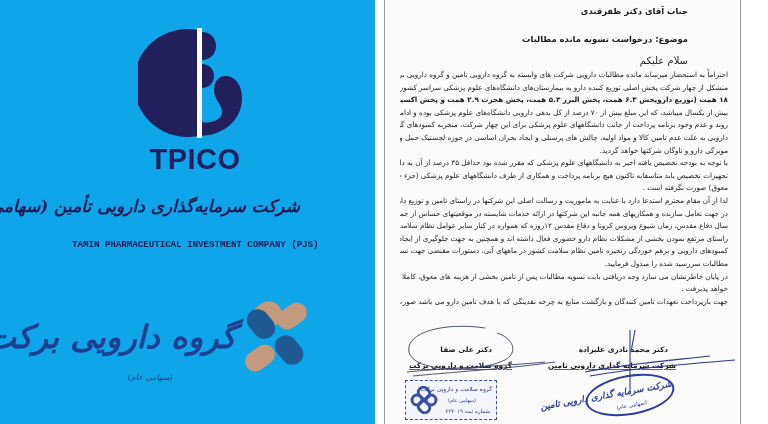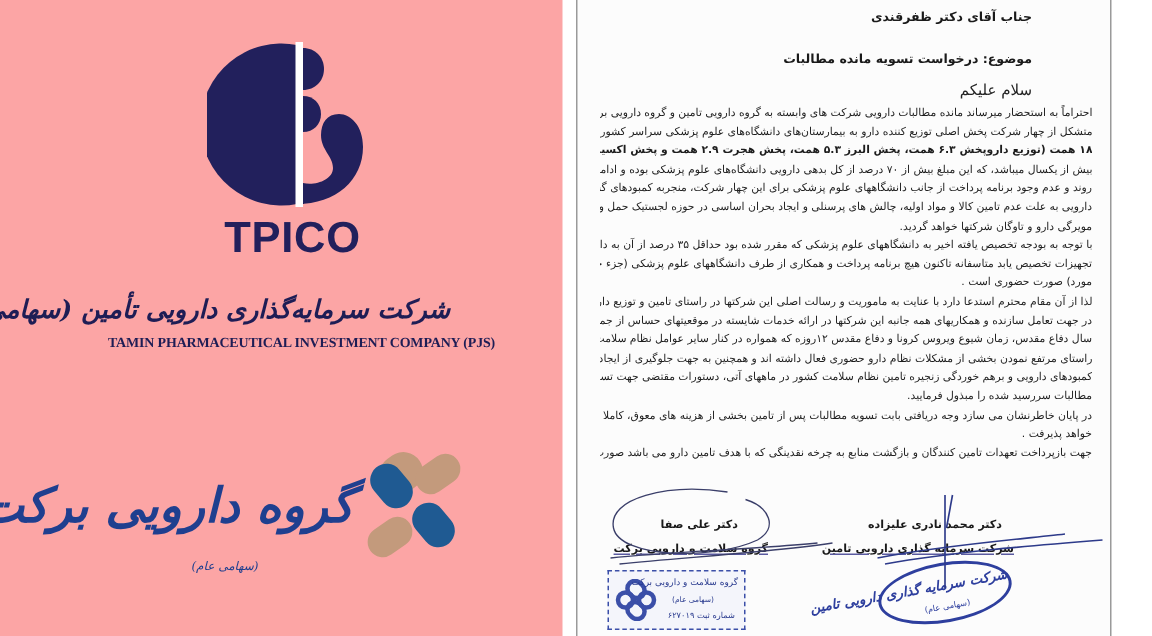--- a/index.html
+++ b/index.html
@@ -1,35 +1,35 @@
 <!DOCTYPE html>
 <html><head>
 <meta charset="utf-8">
 <style>
   * { box-sizing: border-box; margin: 0; padding: 0; }
   html, body { width: 768px; height: 424px; background: #ffffff; overflow: hidden; }
   body { position: relative; font-family: "DejaVu Sans", sans-serif; }
 
   
-  .left-panel { position: absolute; left: 0; top: 0; width: 375px; height: 424px; background: #fca5a5; }
+  .left-panel { position: absolute; left: 0; top: 0; width: 375px; height: 424px; background: #0ea5e9; }
 
   .tpico-mark { position: absolute; left: 138px; top: 28px; width: 112px; height: 110px; }
   .tpico-word {
     position: absolute; left: 140px; top: 143px; width: 110px; text-align: center;
     font-family: "Liberation Sans", sans-serif; font-weight: bold; font-size: 29px;
     color: #22205c; letter-spacing: 0.5px;
   }
   .tpico-fa {
     position: absolute; left: 70px; top: 196px; width: 230px; text-align: center;
     direction: rtl; font-family: "DejaVu Serif", serif; font-style: italic; font-weight: bold;
     font-size: 17px; color: #1e1d55; white-space: nowrap;
   }
   .tpico-en {
-    position: absolute; left: 72px; top: 224px; width: 230px; text-align: right;
-    font-family: Liberation Serif, serif; font-weight: bold; font-size: 9.3px;
+    position: absolute; left: 72px; top: 239px; width: 230px; text-align: right;
+    font-family: Liberation Mono, monospace; font-weight: bold; font-size: 9.3px;
     color: #1e1d55; white-space: nowrap; letter-spacing: -0.1px;
   }
 
   .barakat-mark { position: absolute; left: 236px; top: 298px; width: 78px; height: 78px; }
   .barakat-fa {
     position: absolute; left: 70px; top: 318px; width: 166px; text-align: right;
     direction: rtl; font-family: "DejaVu Serif", serif; font-style: italic; font-weight: bold;
     font-size: 32px; color: #1f3f8f; white-space: nowrap;
   }
   .barakat-sub {
@@ -123,21 +123,21 @@
     <div class="body-lines">
       <span class="ln">احتراماً به استحضار میرساند مانده مطالبات دارویی شرکت های وابسته به گروه دارویی تامین و گروه دارویی برکت</span>
       <span class="ln">متشکل از چهار شرکت پخش اصلی توزیع کننده دارو به بیمارستان‌های دانشگاه‌های علوم پزشکی سراسر کشور، بالغ بر</span>
       <span class="ln b">۱۸ همت (توزیع داروپخش ۶.۳ همت، پخش البرز ۵.۳ همت، پخش هجرت ۲.۹ همت و پخش اکسیر ۱.۵ همت) با عمق طلب</span>
       <span class="ln">بیش از یکسال میباشد، که این مبلغ بیش از ۷۰ درصد از کل بدهی دارویی دانشگاه‌های علوم پزشکی بوده و ادامه این</span>
       <span class="ln">روند و عدم وجود برنامه پرداخت از جانب دانشگاههای علوم پزشکی برای این چهار شرکت، منجربه کمبودهای گسترده</span>
       <span class="ln">دارویی به علت عدم تامین کالا و مواد اولیه، چالش های پرسنلی و ایجاد بحران اساسی در حوزه لجستیک حمل و پخش</span>
       <span class="ln">مویرگی دارو و تاوگان شرکتها خواهد گردید.</span>
       <span class="ln">با توجه به بودجه تخصیص یافته اخیر به دانشگاههای علوم پزشکی که مقرر شده بود حداقل ۳۵ درصد از آن به دارو و</span>
       <span class="ln">تجهیزات تخصیص یابد متاسفانه تاکنون هیچ برنامه پرداخت و همکاری از طرف دانشگاههای علوم پزشکی (جزء چند</span>
-      <span class="ln">مورد) صورت حضوری است .</span>
+      <span class="ln">معوق) صورت نگرفته است .</span>
       <span class="ln">لذا از آن مقام محترم استدعا دارد با عنایت به ماموریت و رسالت اصلی این شرکتها در راستای تامین و توزیع دارو و</span>
       <span class="ln">در جهت تعامل سازنده و همکاریهای همه جانبه این شرکتها در ارائه خدمات شایسته در موقعیتهای حساس از جمله ۸</span>
       <span class="ln">سال دفاع مقدس، زمان شیوع ویروس کرونا و دفاع مقدس ۱۲روزه که همواره در کنار سایر عوامل نظام سلامت در</span>
       <span class="ln">راستای مرتفع نمودن بخشی از مشکلات نظام دارو حضوری فعال داشته اند و همچنین به جهت جلوگیری از ایجاد</span>
       <span class="ln">کمبودهای دارویی و برهم خوردگی زنجیره تامین نظام سلامت کشور در ماههای آتی، دستورات مقتضی جهت تسویه</span>
       <span class="ln">مطالبات سررسید شده را مبذول فرمایید.</span>
       <span class="ln">در پایان خاطرنشان می سازد وجه دریافتی بابت تسویه مطالبات پس از تامین بخشی از هزینه های معوق، کاملا در</span>
       <span class="ln">خواهد پذیرفت .</span>
       <span class="ln">جهت بازپرداخت تعهدات تامین کنندگان و بازگشت منابع به چرخه نقدینگی که با هدف تامین دارو می باشد صورت</span>
     </div>

